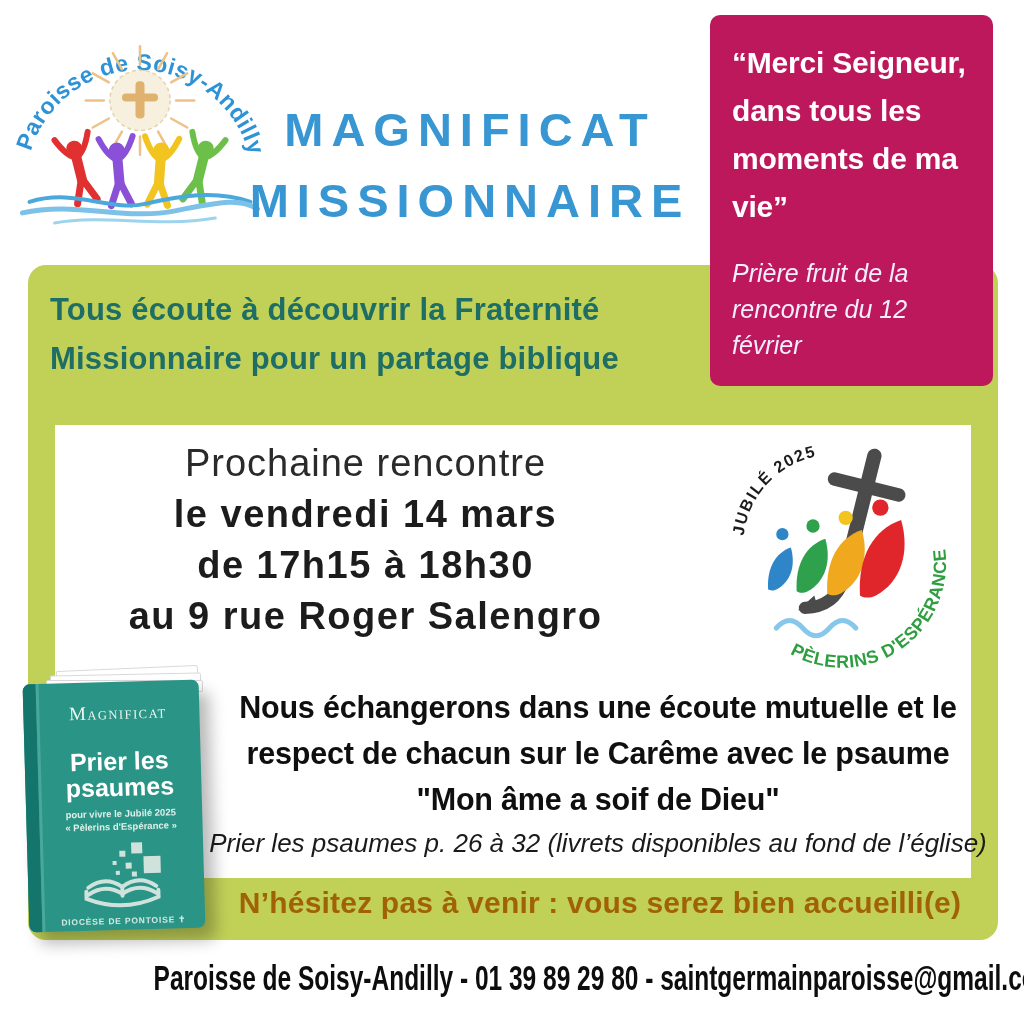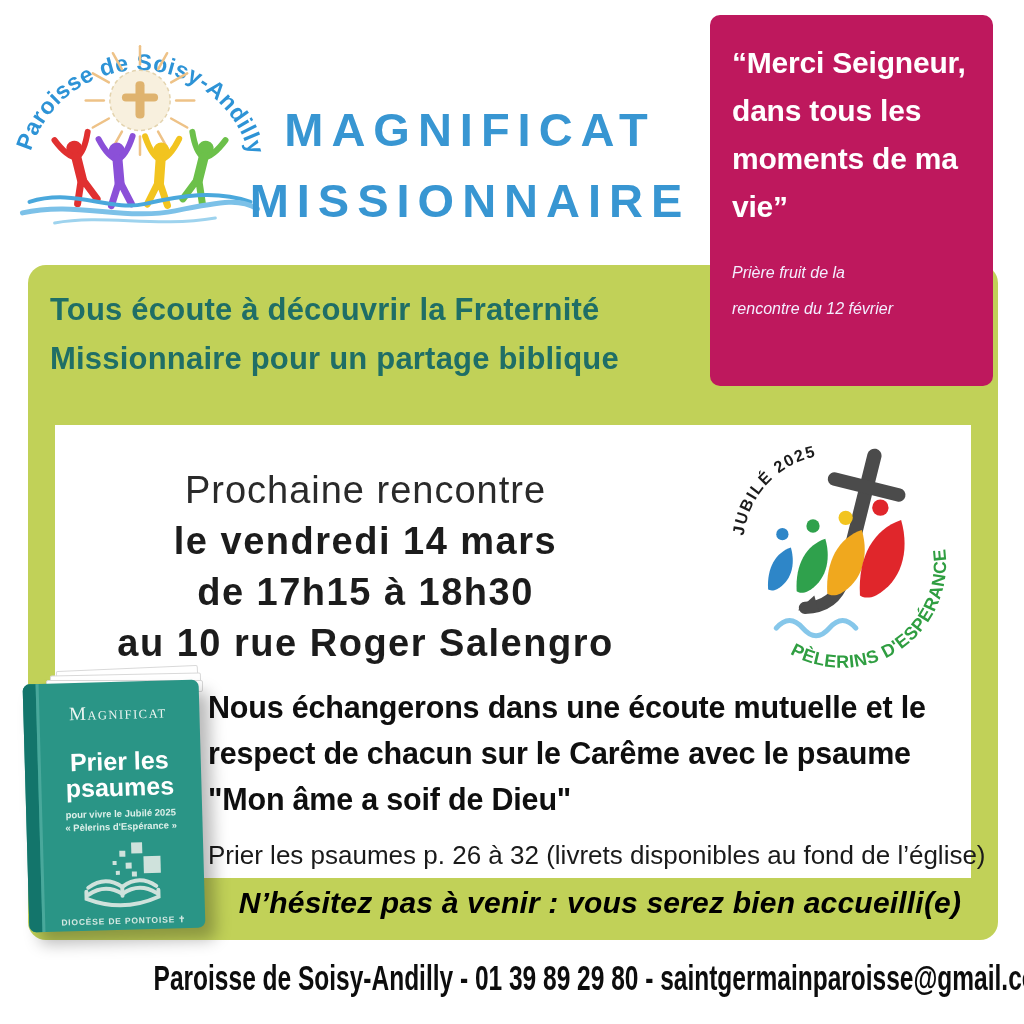--- a/index.html
+++ b/index.html
@@ -10,44 +10,44 @@
   .parish-logo{position:absolute;left:12px;top:8px;width:256px;height:226px;}
 
   
   .main-title{position:absolute;left:232px;top:94px;width:476px;text-align:center;
               color:#3896d2;font-weight:700;font-size:47px;letter-spacing:8px;line-height:71px;}
 
   
   .prayer-box{position:absolute;left:710px;top:15px;width:283px;height:371px;background:#be185d;
               border-radius:10px;box-sizing:border-box;padding:24px 16px 0 22px;}
   .quote-line{color:#ffffff;font-weight:700;font-size:30px;line-height:48px;letter-spacing:-0.2px;}
-  .prayer-caption{margin-top:24px;color:#f3eeff;font-style:italic;font-size:16px;line-height:36px;}
+  .prayer-caption{margin-top:24px;color:#f3eeff;font-style:italic;font-size:25px;line-height:36px;}
 
   
   .green-block{position:absolute;left:28px;top:265px;width:970px;height:675px;background:#c1d158;
                border-radius:18px;}
 
   .invitation{position:absolute;left:50px;top:285px;width:680px;color:#1f6e66;font-weight:700;
               font-size:31px;line-height:49px;letter-spacing:0.2px;}
 
   
   .white-box{position:absolute;left:55px;top:425px;width:916px;height:453px;background:#ffffff;}
 
-  .meeting{position:absolute;left:78px;top:437px;width:575px;text-align:center;color:#1c1c1c;margin-top:27px;}
+  .meeting{position:absolute;left:78px;top:437px;width:575px;text-align:center;color:#1c1c1c;}
   .meeting-intro{font-size:38px;font-weight:400;line-height:52px;letter-spacing:1px;color:#2a2a2a;}
   .meeting-line{font-size:38px;font-weight:700;line-height:51px;letter-spacing:1.5px;}
 
   .jubilee{position:absolute;left:715px;top:428px;width:245px;height:245px;}
 
-  .description{position:absolute;left:208px;top:684px;width:780px;color:#0f0f0f;}
+  .description{position:absolute;left:208px;top:684px;width:780px;text-align:center;color:#0f0f0f;}
   .desc-line{font-size:30.5px;font-weight:700;line-height:46px;letter-spacing:-0.2px;}
-  .desc-note{font-size:26px;margin-top:18px;color:#1a1a1a;}
-
-  .welcome{position:absolute;left:205px;top:886px;width:790px;text-align:center;color:#000000;
-           font-weight:700;font-size:30px;letter-spacing:0.2px;font-style:italic;}
+  .desc-note{font-size:26px;font-style:italic;margin-top:6px;color:#1a1a1a;}
+
+  .welcome{position:absolute;left:205px;top:886px;width:790px;text-align:center;color:#a16207;
+           font-weight:700;font-size:30px;letter-spacing:0.2px;}
 
   
   .book{position:absolute;left:22px;top:668px;width:188px;height:270px;}
   .book-page{position:absolute;background:#ffffff;border:1px solid #d9d9d9;border-radius:2px;height:10px;}
   .bp1{left:34px;right:12px;top:0;transform:rotate(-2.4deg);}
   .bp2{left:28px;right:9px;top:6px;transform:rotate(-1.2deg);}
   .bp3{left:24px;right:7px;top:12px;}
   .book-cover{position:absolute;left:4px;top:14px;width:176px;height:248px;background:#2a9586;
               border-radius:7px;transform:rotate(-1.6deg);
               box-shadow:10px 12px 16px rgba(0,0,0,0.28);}
@@ -139,21 +139,21 @@
 
   <div class="invitation">
     <div>Tous écoute à découvrir la Fraternité</div>
     <div>Missionnaire pour un partage biblique</div>
   </div>
 
   <div class="meeting">
     <div class="meeting-intro">Prochaine rencontre</div>
     <div class="meeting-line">le vendredi 14 mars</div>
     <div class="meeting-line">de 17h15 à 18h30</div>
-    <div class="meeting-line">au 10 rue Roger Salengro</div>
+    <div class="meeting-line">au 9 rue Roger Salengro</div>
   </div>
 
   <svg class="jubilee" viewBox="0 0 240 240">
     <defs>
       <path id="jubTop" d="M 28 126 A 90 90 0 0 1 120 26" fill="none"></path>
       <path id="jubBottom" d="M 46 198 A 102 102 0 0 0 214 84" fill="none"></path>
       <path id="sail" d="M0,0 C-2,-34 12,-58 36,-66 C44,-38 36,-12 14,0 C8,3 2,2 0,0 Z"></path>
     </defs>
     <text font-size="16" font-weight="700" fill="#1c1c1c" letter-spacing="1.5" text-anchor="middle">
       <textPath href="#jubTop" startOffset="50%">JUBILÉ 2025</textPath>

